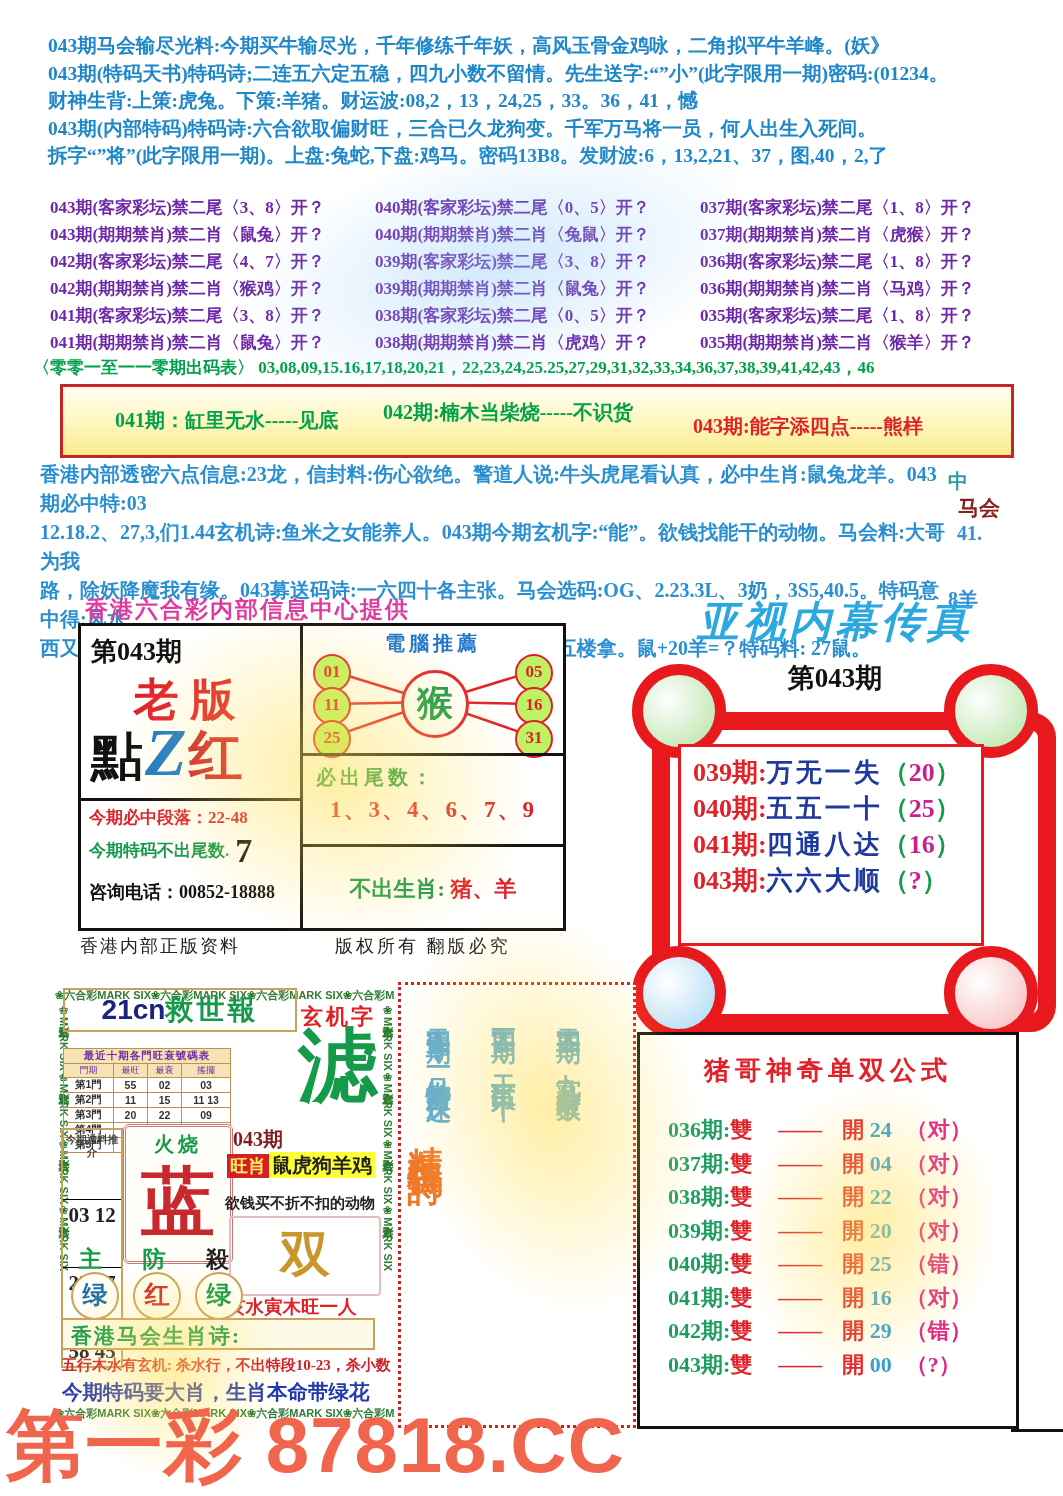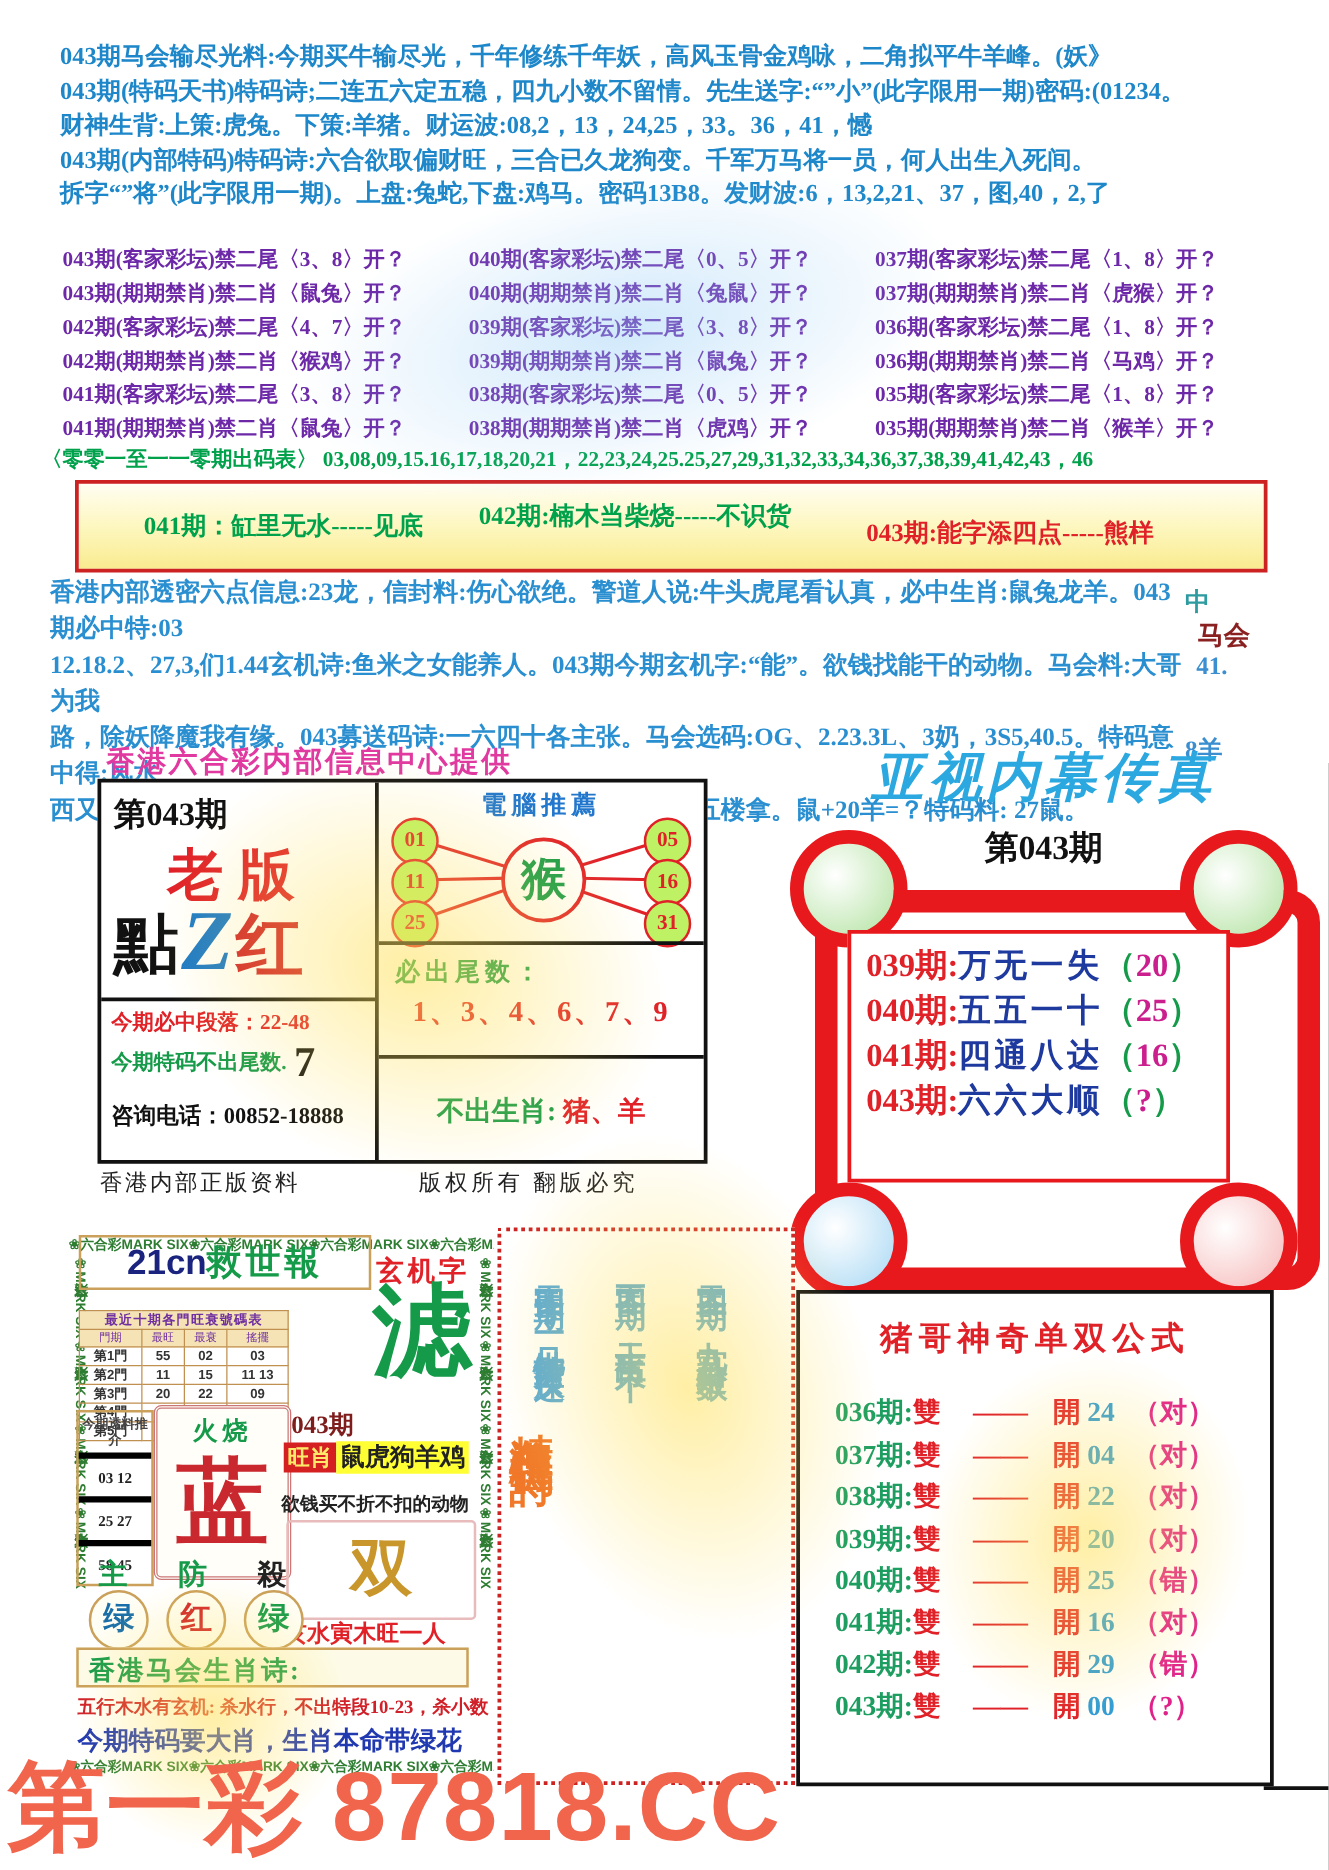--- a/index.html
+++ b/index.html
@@ -93,21 +93,21 @@
   .ms-mystchar{position:absolute;left:240px;top:36px;width:86px;text-align:center;color:#159a49;
                font-size:80px;font-weight:bold;line-height:1.05;}
   .ms-table{position:absolute;left:8px;top:60px;width:168px;border-collapse:collapse;
             font-family:"Liberation Sans",sans-serif;}
   .ms-table td,.ms-table th{border:1px solid #c09050;padding:0;text-align:center;}
   .ms-tt{background:#f5e3b5;color:#7030a0;font-size:10.5px;font-weight:bold;height:13px;letter-spacing:1px;}
   .ms-th{background:#f5e3b5;color:#7030a0;font-size:9px;height:11px;}
   .ms-td{font-size:10.5px;font-weight:bold;color:#333;height:11px;}
   .ms-tips{position:absolute;left:6px;top:140px;width:58px;border:2px solid #caa05a;text-align:center;}
   .ms-tips .tl{font-size:10.5px;font-weight:bold;color:#444;line-height:13px;padding:3px 0;}
-  .ms-tips .tv{font-size:12px;font-weight:bold;color:#222;border-top:5px solid #000000;line-height:30px;}
+  .ms-tips .tv{font-size:21px;font-weight:bold;color:#222;border-top:1px solid #000000;line-height:30px;margin-top:37px;}
   .ms-blueframe{position:absolute;left:68px;top:136px;width:104px;height:134px;border:3px double #cc7777;
                 border-radius:6px;text-align:center;background:#fffef8;}
   .ms-fire{color:#159a49;font-size:20px;font-weight:bold;letter-spacing:4px;margin-top:4px;}
   .ms-blue{color:#c8282e;font-size:74px;font-weight:bold;line-height:1.2;}
   .ms-issue2{position:absolute;left:178px;top:138px;color:#7f1d1d;font-size:20px;font-weight:bold;}
   .ms-wang{position:absolute;left:172px;top:164px;white-space:nowrap;}
   .ms-wang .wl{background:#d42020;color:#ffe96a;font-size:18px;font-weight:bold;padding:2px 3px;}
   .ms-wang .wv{background:#ffff33;color:#222;font-size:20px;font-weight:bold;padding:2px 3px;}
   .ms-hint{position:absolute;left:170px;top:206px;width:154px;color:#222;font-size:15px;font-weight:bold;}
   .ms-dblframe{position:absolute;left:174px;top:228px;width:148px;height:76px;border:2px solid #e8bcbc;

